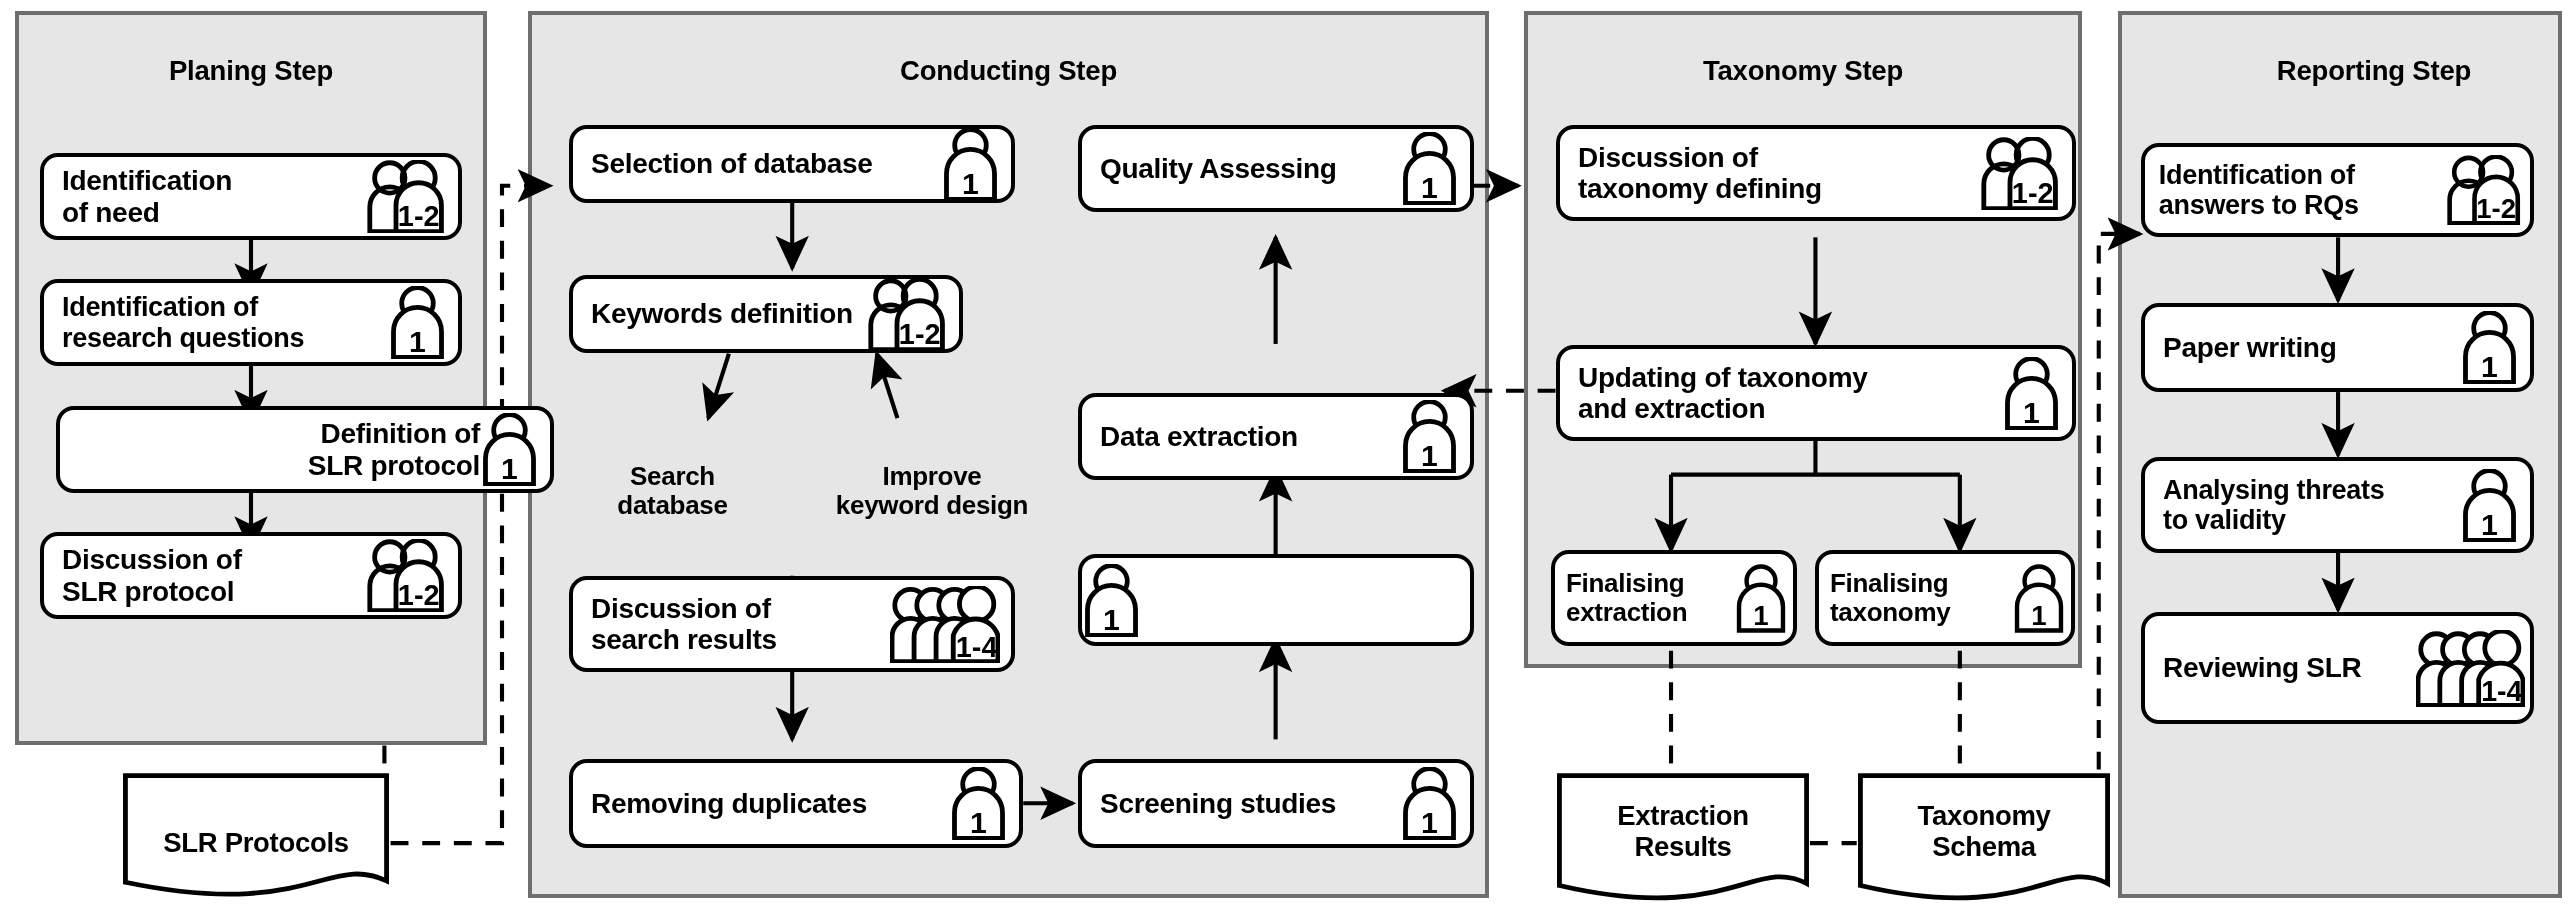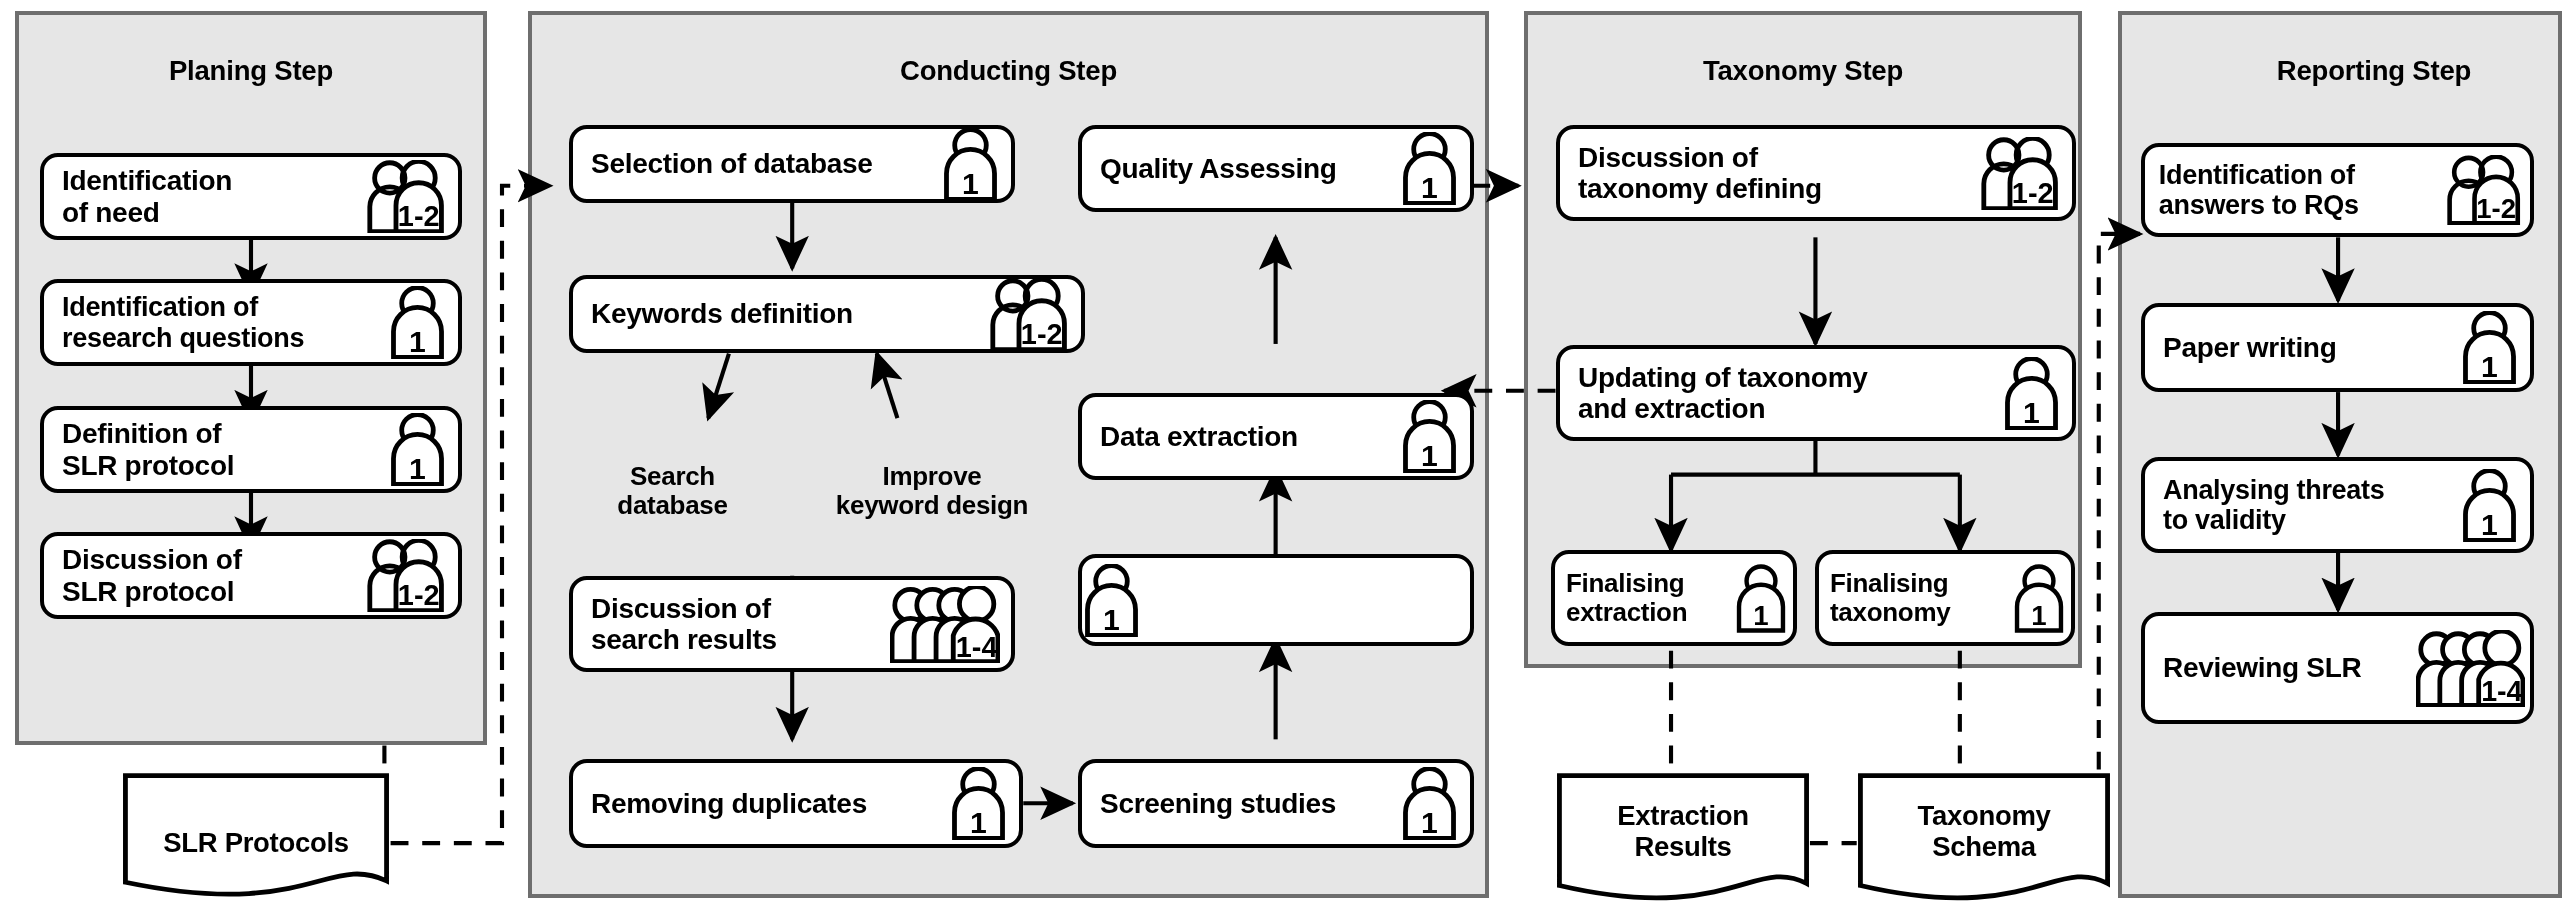--- a/index.html
+++ b/index.html
@@ -103,21 +103,21 @@
       <svg width="59" height="73" viewBox="0 0 86 106">
         <g fill="none" stroke="#000" stroke-width="7">
           <circle cx="43" cy="25" r="23"></circle>
           <path d="M8,104 L8,66 A35,35 0 0 1 78,66 L78,104 Z" fill="#fff"></path>
         </g>
         <text x="43" y="96" font-family="Liberation Sans, sans-serif" font-size="44" font-weight="bold" text-anchor="middle" fill="#000">1</text>
       </svg>
     </span>
   </div>
 
-  <div class="node" style="left:40px;top:406px;width:422px;height:87px;">
+  <div class="node" style="left:56px;top:406px;width:498px;height:87px;text-align:right;">
     <span class="lbl" style="white-space:pre-line">Definition of
 SLR protocol</span>
     <span class="who">
       <svg width="59" height="73" viewBox="0 0 86 106">
         <g fill="none" stroke="#000" stroke-width="7">
           <circle cx="43" cy="25" r="23"></circle>
           <path d="M8,104 L8,66 A35,35 0 0 1 78,66 L78,104 Z" fill="#fff"></path>
         </g>
         <text x="43" y="96" font-family="Liberation Sans, sans-serif" font-size="44" font-weight="bold" text-anchor="middle" fill="#000">1</text>
       </svg>
@@ -153,21 +153,21 @@
       <svg width="59" height="73" viewBox="0 0 86 106">
         <g fill="none" stroke="#000" stroke-width="7">
           <circle cx="43" cy="25" r="23"></circle>
           <path d="M8,104 L8,66 A35,35 0 0 1 78,66 L78,104 Z" fill="#fff"></path>
         </g>
         <text x="43" y="96" font-family="Liberation Sans, sans-serif" font-size="44" font-weight="bold" text-anchor="middle" fill="#000">1</text>
       </svg>
     </span>
   </div>
 
-  <div class="node" style="left:569px;top:275px;width:516px;height:78px;">
+  <div class="node" style="left:569px;top:275px;width:394px;height:78px;">
     <span class="lbl">Keywords definition</span>
     <span class="who">
       <svg width="80" height="73" viewBox="0 0 116 106">
         <g fill="none" stroke="#000" stroke-width="7">
           <circle cx="33" cy="26" r="22"></circle>
             <circle cx="75" cy="26" r="24"></circle>
           <path d="M4,104 L4,68 A29,29 0 0 1 62,68 L62,104 Z"></path>
           <path d="M42,104 L42,66 A33,33 0 0 1 108,66 L108,104 Z" fill="#fff"></path>
         </g>
         <text x="75" y="96" font-family="Liberation Sans, sans-serif" font-size="42" font-weight="bold" text-anchor="middle" fill="#000">1-2</text>

